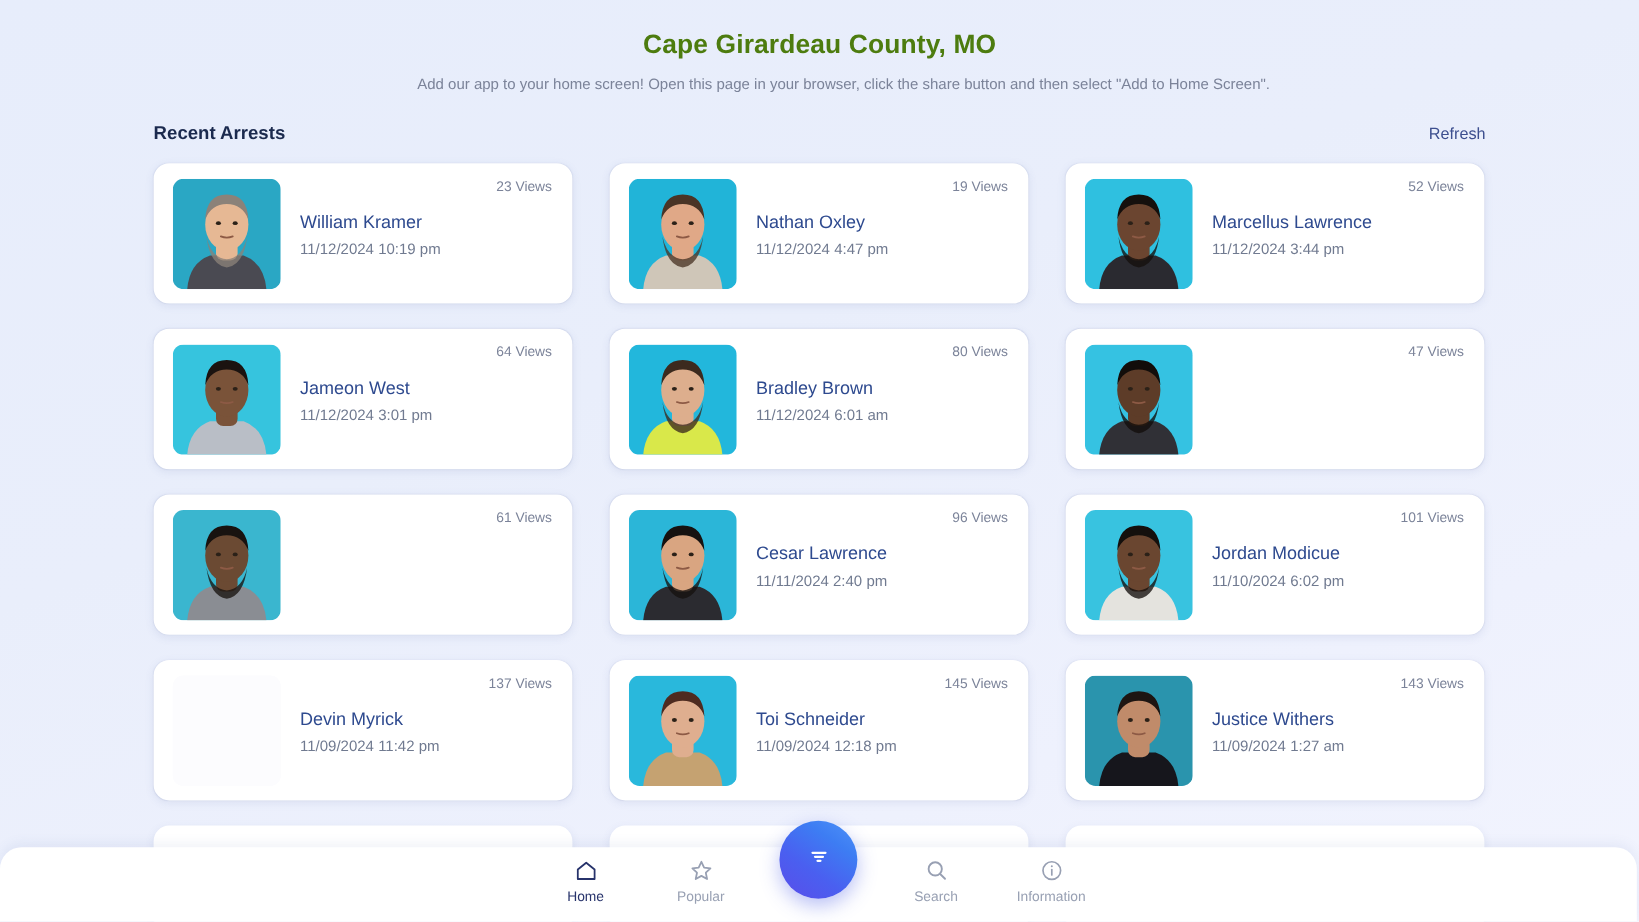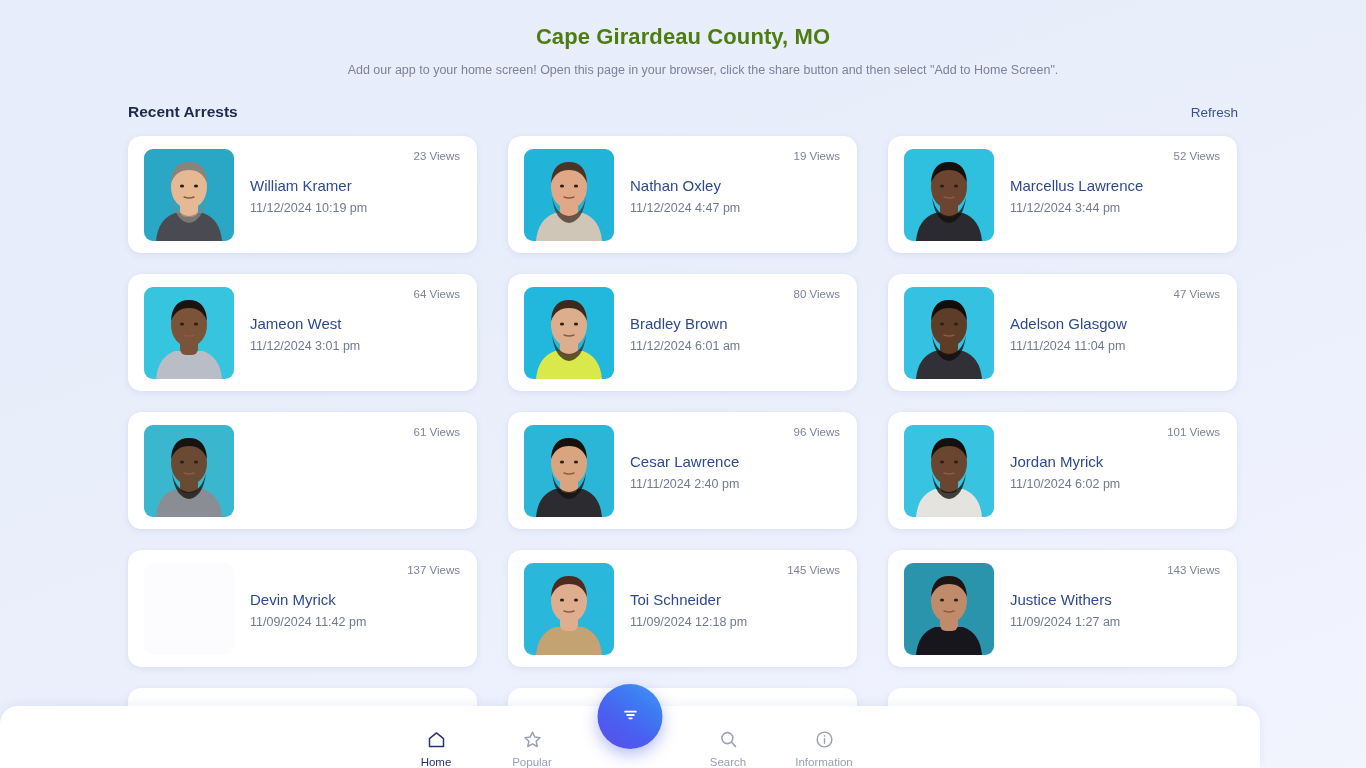--- a/index.html
+++ b/index.html
@@ -116,27 +116,27 @@
     font-size: 12.5px;
     color: #707a90;
     font-weight: 400;
   }
 
   
   .bottom-nav {
     position: absolute;
     left: 0;
     bottom: 0;
-    width: 1260px;
+    width: 1364px;
     height: 62px;
     background: #ffffff;
     border-radius: 18px 18px 0 0;
     box-shadow: 0 -3px 10px rgba(80, 100, 160, 0.08);
     display: flex;
-    align-items: flex-end;
+    align-items: flex-start;
     justify-content: center;
     z-index: 20;
   }
   .nav-items {
     display: flex;
     align-items: flex-start;
     gap: 0;
     padding-top: 9px;
   }
   .nav-item {
@@ -306,24 +306,20 @@
           <path d="M12 92 Q14 70 31 64 L59 64 Q76 70 78 92 Z" fill="#303036"></path>
           <rect x="36" y="50" width="18" height="18" rx="6" fill="#5d3c28"></rect>
           <ellipse cx="45" cy="38" rx="18" ry="22" fill="#5d3c28"></ellipse>
           <path d="M27 34 Q28 13 45 13 Q62 13 63 34 Q58 21 45 21 Q32 21 27 34 Z" fill="#120d0a"></path>
           <path d="M28 48 Q31 72 45 74 Q59 72 62 48 Q58 66 45 67 Q32 66 28 48 Z" fill="#120d0a" opacity="0.78"></path>
           <ellipse cx="38" cy="37" rx="2.1" ry="1.6" fill="#2b2118"></ellipse>
           <ellipse cx="52" cy="37" rx="2.1" ry="1.6" fill="#2b2118"></ellipse>
           <path d="M40 48 Q45 50 50 48" stroke="#8d5a45" stroke-width="1.4" fill="none" stroke-linecap="round"></path>
         </svg>
       </div>
-      <div class="card-body">
-        <div class="person-name">Adelson Glasgow</div>
-        <div class="arrest-time">11/11/2024 11:04 pm</div>
-      </div>
       <div class="views-badge">47 Views</div>
     </div>
     <div class="arrest-card">
       <div class="mugshot">
         <svg viewBox="0 0 90 92">
           <rect width="90" height="92" fill="#3ab6cf"></rect>
           <path d="M12 92 Q14 70 31 64 L59 64 Q76 70 78 92 Z" fill="#8a8d93"></path>
           <rect x="36" y="50" width="18" height="18" rx="6" fill="#6b4a33"></rect>
           <ellipse cx="45" cy="38" rx="18" ry="22" fill="#6b4a33"></ellipse>
           <path d="M27 34 Q28 13 45 13 Q62 13 63 34 Q58 21 45 21 Q32 21 27 34 Z" fill="#181310"></path>
@@ -363,21 +359,21 @@
           <rect x="36" y="50" width="18" height="18" rx="6" fill="#6a4630"></rect>
           <ellipse cx="45" cy="38" rx="18" ry="22" fill="#6a4630"></ellipse>
           <path d="M27 34 Q28 13 45 13 Q62 13 63 34 Q58 21 45 21 Q32 21 27 34 Z" fill="#14100d"></path>
           <path d="M28 48 Q31 72 45 74 Q59 72 62 48 Q58 66 45 67 Q32 66 28 48 Z" fill="#14100d" opacity="0.78"></path>
           <ellipse cx="38" cy="37" rx="2.1" ry="1.6" fill="#2b2118"></ellipse>
           <ellipse cx="52" cy="37" rx="2.1" ry="1.6" fill="#2b2118"></ellipse>
           <path d="M40 48 Q45 50 50 48" stroke="#8d5a45" stroke-width="1.4" fill="none" stroke-linecap="round"></path>
         </svg>
       </div>
       <div class="card-body">
-        <div class="person-name">Jordan Myrick</div>
+        <div class="person-name">Jordan Modicue</div>
         <div class="arrest-time">11/10/2024 6:02 pm</div>
       </div>
       <div class="views-badge">101 Views</div>
     </div>
     <div class="arrest-card">
       <div class="mugshot">
         <svg viewBox="0 0 90 92">
           <rect width="90" height="92" fill="#fcfcfe"></rect>
         </svg>
       </div>

